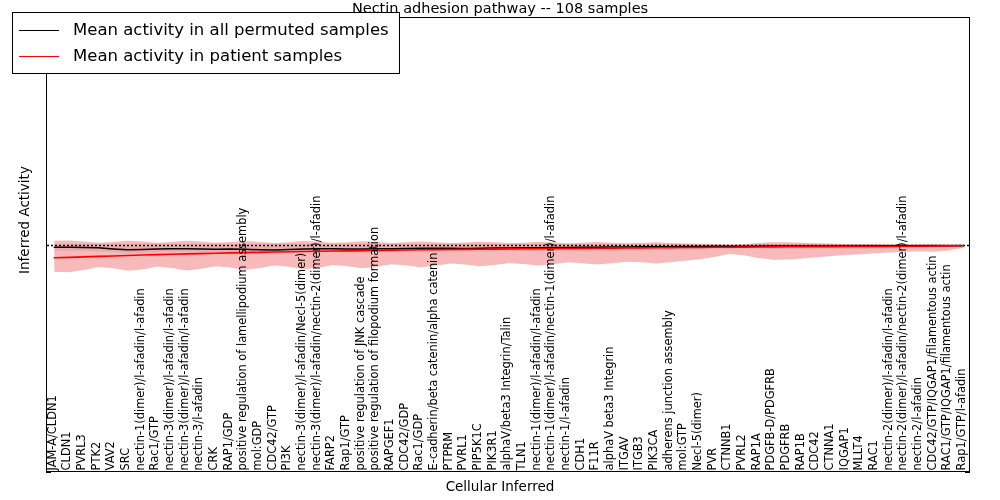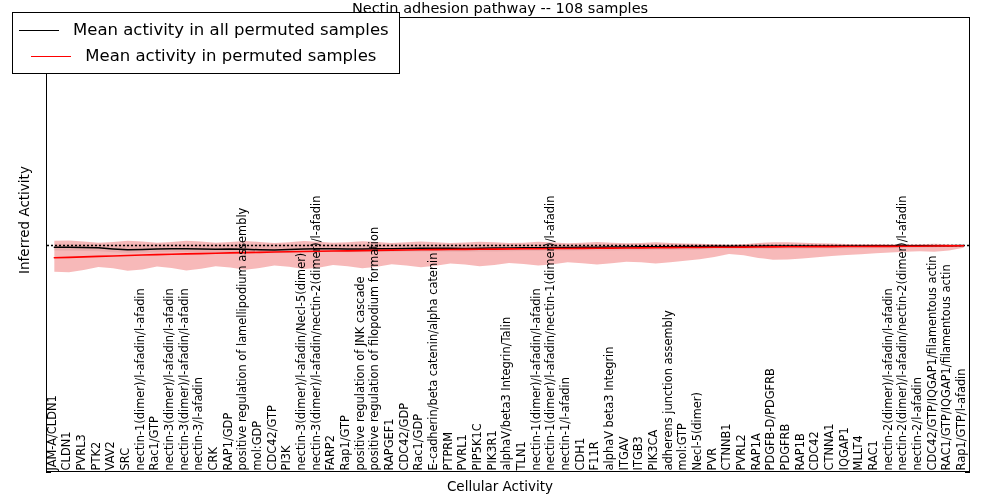--- a/index.html
+++ b/index.html
@@ -55,34 +55,34 @@
   
   #series-svg{position:absolute;left:0;top:0;width:924px;height:455px;}
 
   
   #legend{
     position:absolute;left:12px;top:12px;
     background:#fff;border:1.1px solid #000;
     padding:4px 10px 4px 6px;
     z-index:40;
   }
-  .legend-row{display:flex;align-items:center;height:26px;justify-content:center;}
+  .legend-row{display:flex;align-items:center;height:26px;}
   .legend-swatch{width:40px;height:0;border-top:1.6px solid #000;margin-right:14px;}
   .legend-swatch.red{border-top-color:#ff0000;}
   .legend-text{font-size:16.5px;line-height:16.5px;white-space:nowrap;}
 </style>
 </head>
 <body>
 
 <div id="figure">
 
   <div id="chart-title">Nectin adhesion pathway -- 108 samples</div>
 
   <div id="y-axis-label">Inferred Activity</div>
-  <div id="x-axis-label">Cellular Activity</div>
+  <div id="x-axis-label">Cellular Inferred</div>
 
   <div id="ytick-labels"></div>
   <div id="ytick-marks">
       <div class="ytick-mark" style="top: 17px;"></div>
       <div class="ytick-mark right" style="top: 17px;"></div>
       <div class="ytick-mark" style="top: 73.875px;"></div>
       <div class="ytick-mark right" style="top: 73.875px;"></div>
       <div class="ytick-mark" style="top: 130.75px;"></div>
       <div class="ytick-mark right" style="top: 130.75px;"></div>
       <div class="ytick-mark" style="top: 187.625px;"></div>
@@ -199,17 +199,17 @@
       <div class="xlabel" style="left: 966.867px; top: 458.6px;">Rap1/GTP/l-afadin</div>
     </div>
 
   <div id="legend">
     <div class="legend-row">
       <span class="legend-swatch"></span>
       <span class="legend-text">Mean activity in all permuted samples</span>
     </div>
     <div class="legend-row">
       <span class="legend-swatch red"></span>
-      <span class="legend-text">Mean activity in permuted samples</span>
+      <span class="legend-text">Mean activity in patient samples</span>
     </div>
   </div>
 
 </div>
 
 </body></html>

